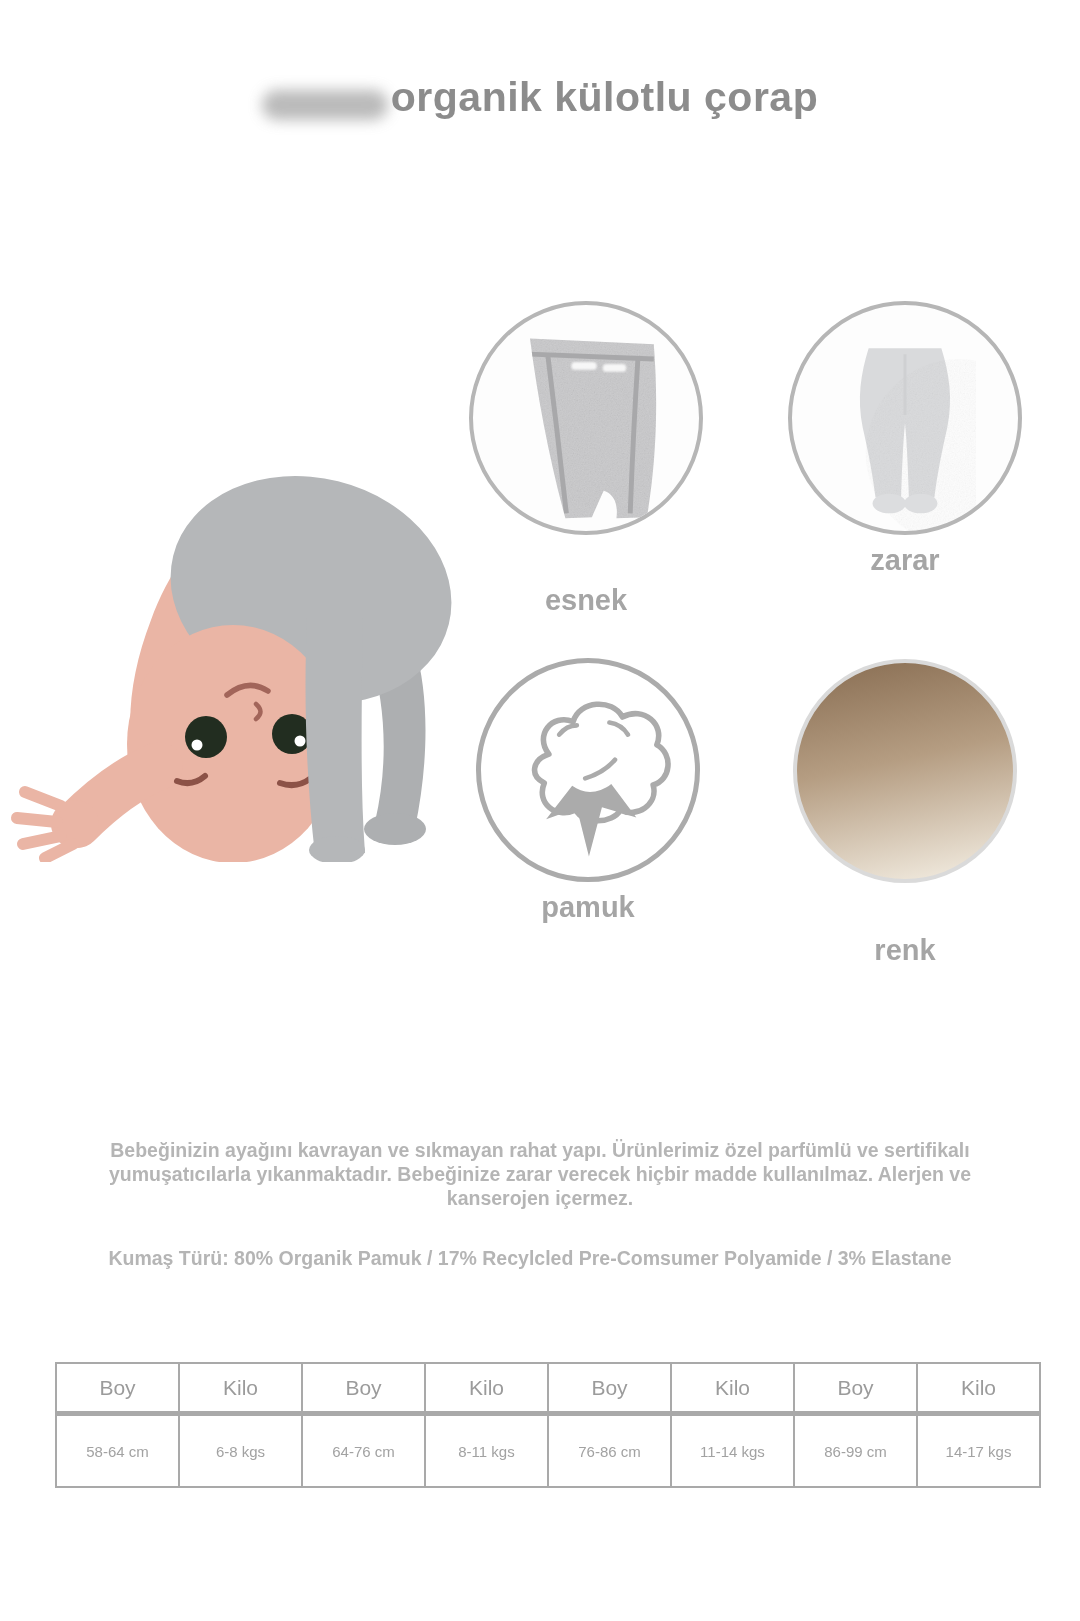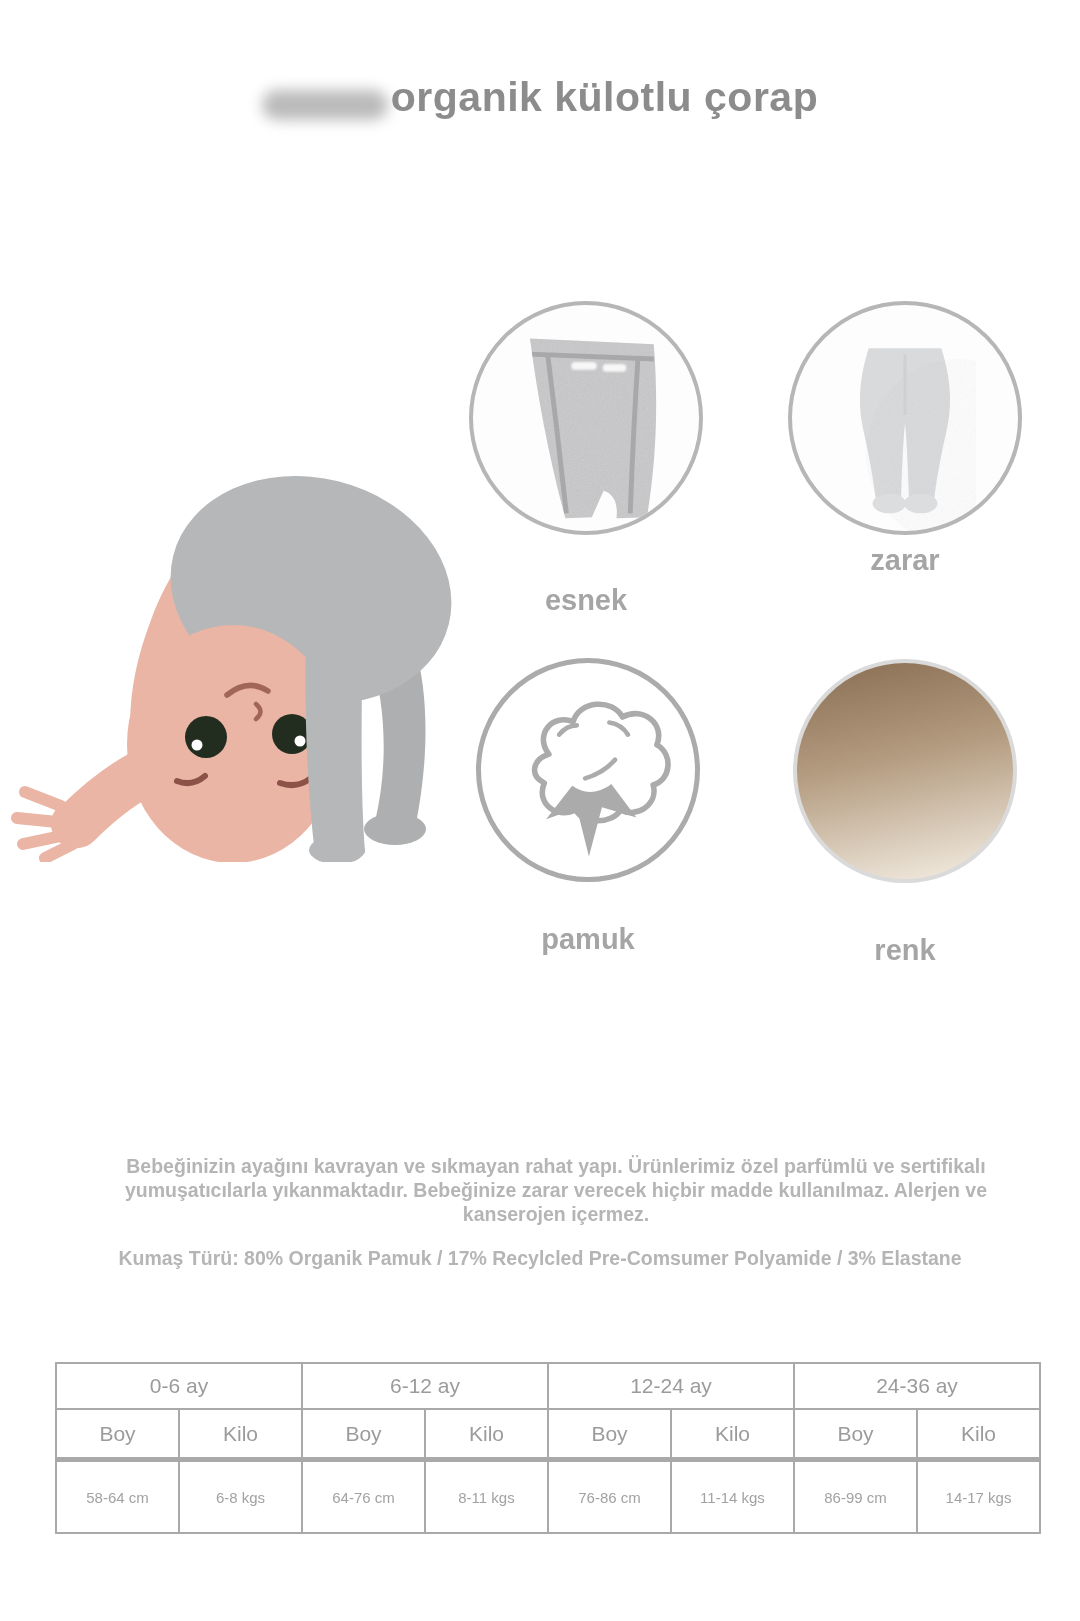--- a/index.html
+++ b/index.html
@@ -13,26 +13,26 @@
   .baby{position:absolute;left:8px;top:432px;width:452px;height:430px;}
 
   .feature{position:absolute;display:flex;flex-direction:column;align-items:center;}
   .circle{border-radius:50%;overflow:hidden;box-sizing:border-box;background:#fdfdfd;}
   #feature-esnek .circle,#feature-kaymaz .circle{width:234px;height:234px;border:4px solid #b6b6b6;}
   #feature-pamuk .circle{width:224px;height:224px;border:5px solid #ababab;background:#fff;}
   #feature-renk .circle{width:224px;height:224px;border:4px solid #dadada;}
   .feature-label{font-size:29px;font-weight:700;color:#a5a5a5;margin-top:9px;}
   #feature-esnek{left:469px;top:301px;width:234px;gap:40px;}
   #feature-kaymaz{left:788px;top:301px;width:234px;}
-  #feature-pamuk{left:476px;top:658px;width:224px;gap:32px;}
+  #feature-pamuk{left:476px;top:658px;width:224px;}
   #feature-renk{left:793px;top:659px;width:224px;gap:42px;}
 
-  .desc{position:absolute;top:1138px;left:55px;width:970px;margin:16px;text-align:center;
+  .desc{position:absolute;top:1138px;left:55px;width:970px;margin:0;text-align:center;
         font-size:19.5px;line-height:24px;font-weight:700;color:#b5b5b5;}
-  .fabric{position:absolute;top:1247px;left:40px;width:1000px;margin:0;text-align:center;
+  .fabric{position:absolute;top:1247px;left:30px;width:1000px;margin:0;text-align:center;
         font-size:19.5px;font-weight:700;color:#b5b5b5;}
 
   table.size-table{position:absolute;left:55px;top:1362px;width:986px;border-collapse:collapse;table-layout:fixed;}
   table.size-table td{border:2px solid #a9a9a9;text-align:center;color:#9b9b9b;padding:0;}
   tr.age-row td{height:44px;font-size:21px;}
   tr.sub-row td{height:47px;font-size:21px;border-bottom:5px solid #a9a9a9;}
   tr.data-row td{height:70px;font-size:15px;color:#a2a2a2;}
 </style>
 </head>
 <body>
@@ -137,26 +137,20 @@
 <div class="feature" id="feature-renk">
   <div class="circle" style="background:linear-gradient(168deg,#8a6f54 2%,#b59d82 45%,#ece4d7 92%)"></div>
   <div class="feature-label">renk</div>
 </div>
 
 <p class="desc">Bebeğinizin ayağını kavrayan ve sıkmayan rahat yapı. Ürünlerimiz özel parfümlü ve sertifikalı yumuşatıcılarla yıkanmaktadır. Bebeğinize zarar verecek hiçbir madde kullanılmaz. Alerjen ve kanserojen içermez.</p>
 <p class="fabric">Kumaş Türü: 80% Organik Pamuk / 17% Recylcled Pre-Comsumer Polyamide / 3% Elastane</p>
 
 <table class="size-table">
   <tbody>
-      <tr class="age-row">
-    <td colspan="2">0-6 ay</td>
-    <td colspan="2">6-12 ay</td>
-    <td colspan="2">12-24 ay</td>
-    <td colspan="2">24-36 ay</td>
-  </tr>
   <tr class="sub-row">
     <td>Boy</td>
     <td>Kilo</td>
     <td>Boy</td>
     <td>Kilo</td>
     <td>Boy</td>
     <td>Kilo</td>
     <td>Boy</td>
     <td>Kilo</td>
   </tr>

